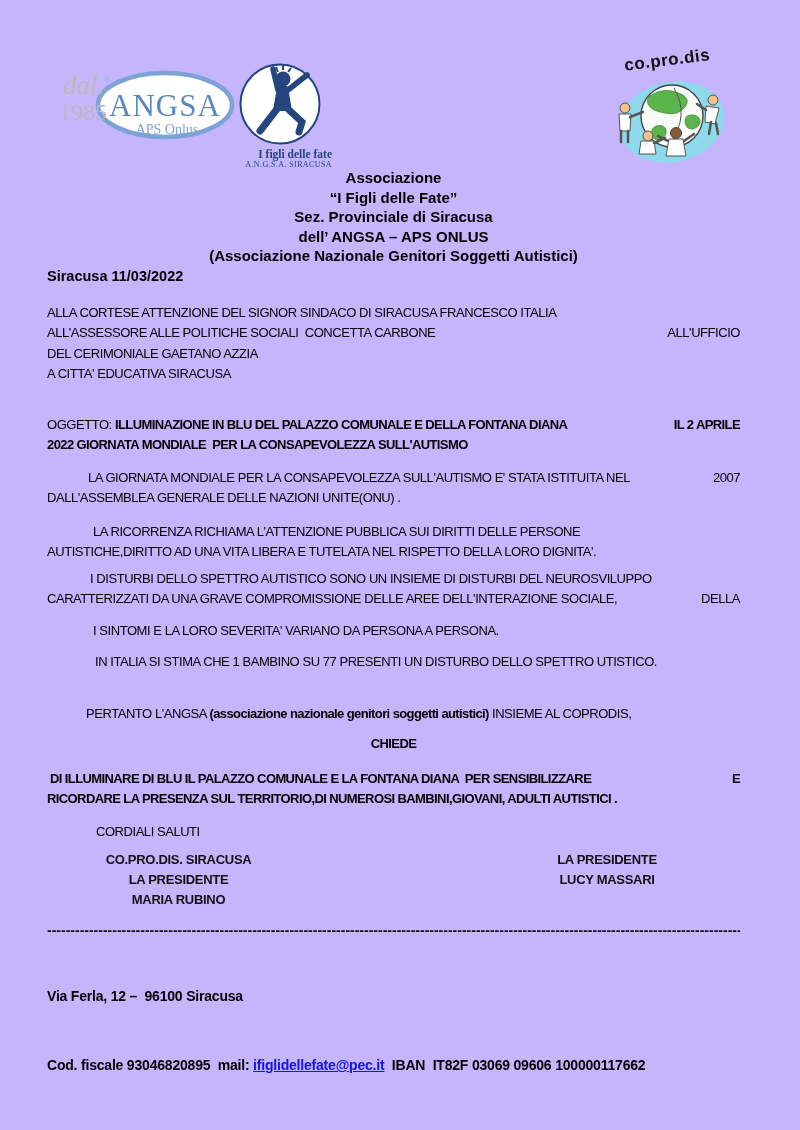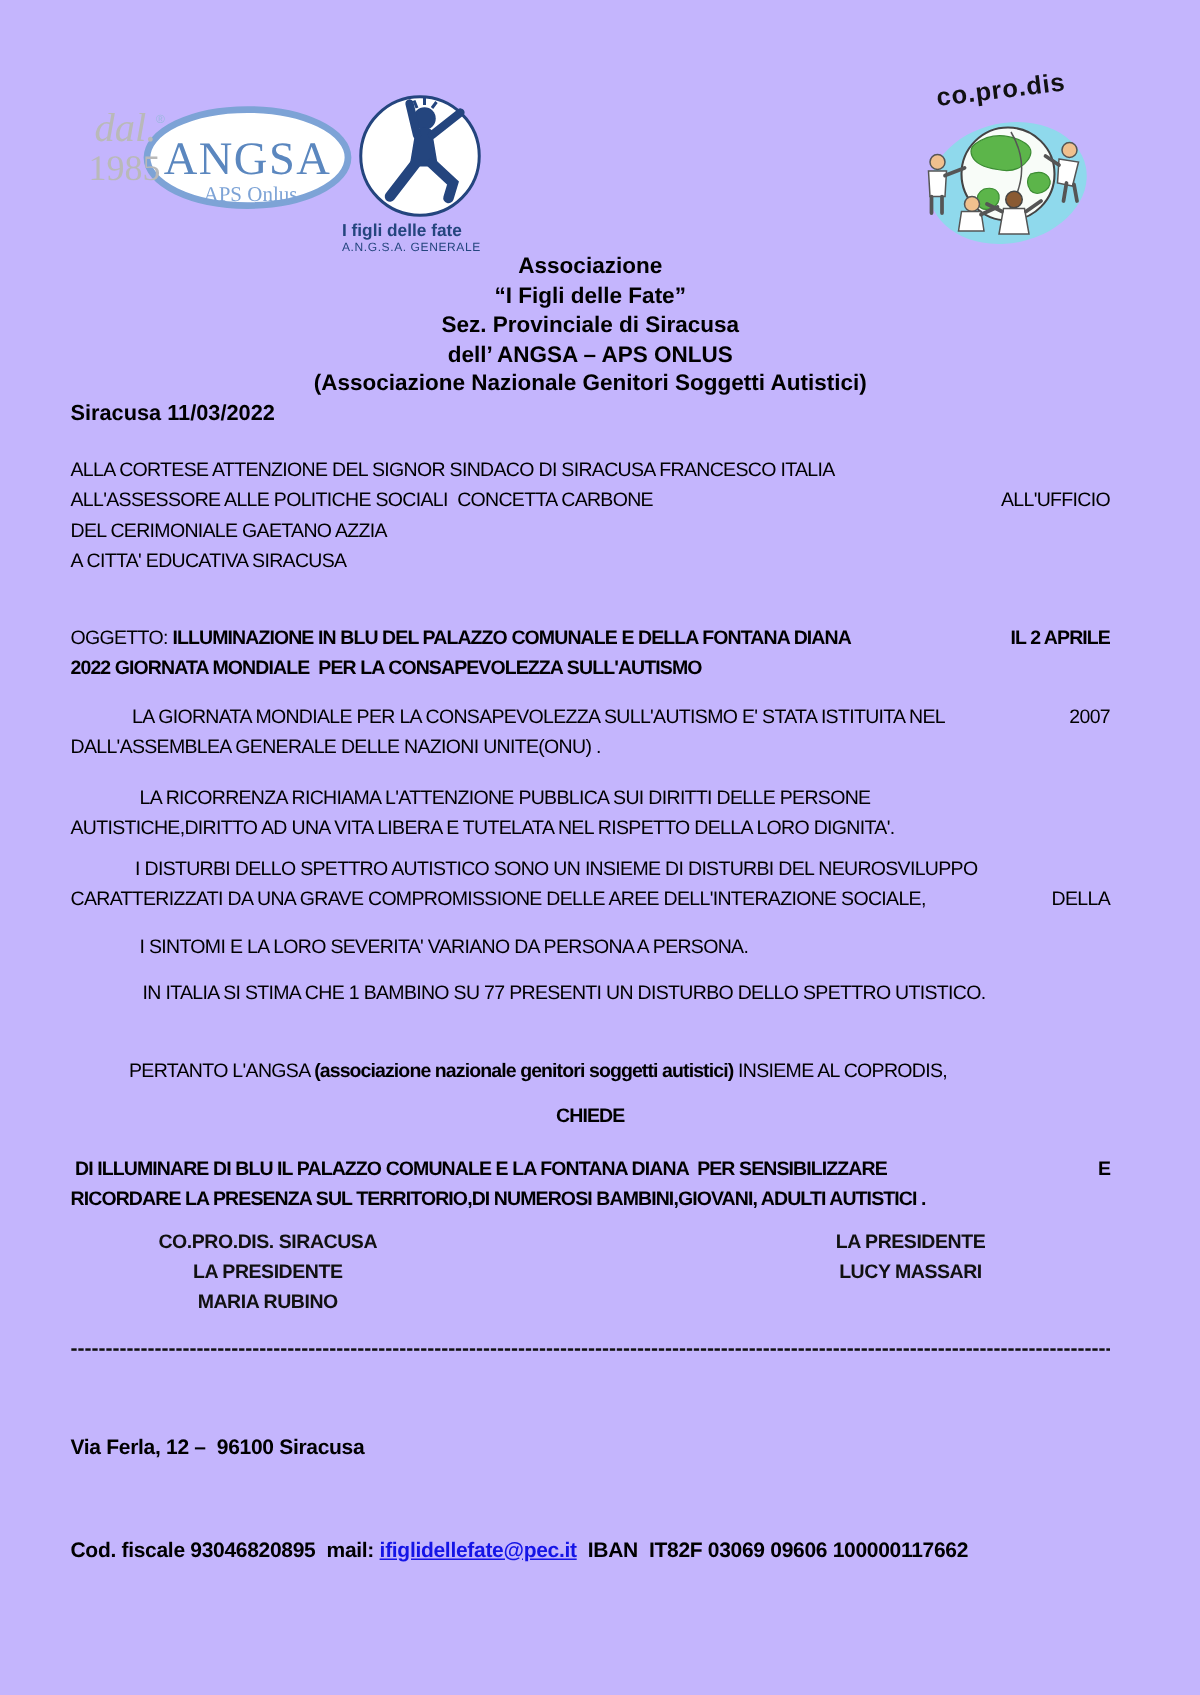--- a/index.html
+++ b/index.html
@@ -4,21 +4,21 @@
 <style>
   html,body{margin:0;padding:0;}
   body{
     width:800px;height:1130px;background:#ffffff;position:relative;overflow:hidden;
     font-family:"Liberation Sans",sans-serif;color:#111;
   }
   .page{position:absolute;inset:0;background:#c4b5fd;}
 
   
   .angsa-logo{position:absolute;left:55px;top:60px;width:185px;height:92px;}
-  .fate-logo{position:absolute;left:228px;top:62px;width:104px;height:116px;text-align:left;}
+  .fate-logo{position:absolute;left:228px;top:62px;width:104px;height:116px;text-align:right;font-family:Liberation Serif, serif;}
   .fate-caption1{font-size:11.5px;font-weight:bold;color:#24457e;line-height:12px;margin-top:2px;}
   .fate-caption2{font-size:8px;color:#24457e;letter-spacing:.4px;line-height:10px;}
   .coprodis{position:absolute;left:610px;top:48px;width:140px;height:125px;}
   .cpd-title{font-size:17px;font-weight:bold;color:#111;transform:rotate(-7deg);
     letter-spacing:.5px;margin-left:14px;margin-bottom:2px;font-family:"Liberation Sans",sans-serif;}
 
   
   .content{position:absolute;left:47px;top:168px;width:693px;}
   .hdr{ text-align:center;font-weight:bold;font-size:15px;line-height:19.5px;color:#000;}
   .date-line{font-weight:bold;font-size:14.5px;line-height:20px;color:#000;}
@@ -65,21 +65,21 @@
       <circle cx="45" cy="42" r="39.5" fill="#ffffff" stroke="#24457e" stroke-width="2"></circle>
       <circle cx="48" cy="17" r="7.5" fill="#24457e"></circle>
       <path d="M43 10 l-2 -5 M48 8 l0 -5 M53 10 l3 -4" stroke="#24457e" stroke-width="2" fill="none"></path>
       <path d="M42 25 C45 22.5 51 22.5 53 25 L57 49 L38 49 Z" fill="#24457e"></path>
       <path d="M43 28 L38 7" stroke="#24457e" stroke-width="5.5" stroke-linecap="round"></path>
       <path d="M53 28 L72 13" stroke="#24457e" stroke-width="5.5" stroke-linecap="round"></path>
       <path d="M42 47 L25 69" stroke="#24457e" stroke-width="7" stroke-linecap="round"></path>
       <path d="M53 47 L67 60 L64 70" stroke="#24457e" stroke-width="7" stroke-linecap="round" fill="none"></path>
     </svg>
     <div class="fate-caption1">I figli delle fate</div>
-    <div class="fate-caption2">A.N.G.S.A. GENERALE</div>
+    <div class="fate-caption2">A.N.G.S.A. SIRACUSA</div>
   </div>
 
   <div class="coprodis">
     <div class="cpd-title">co.pro.dis</div>
     <svg width="125" height="100" viewBox="0 0 125 100">
       <ellipse cx="62" cy="52" rx="53" ry="40" fill="#8fd9ec" transform="rotate(-12 62 52)"></ellipse>
       <circle cx="62" cy="46" r="31" fill="#f8fcf8" stroke="#444" stroke-width="1.4"></circle>
       <path d="M40 26 q14 -10 31 -2 q10 5 4 13 q-7 9 -20 6 q-14 -2 -17 -9 q-2 -5 2 -8 Z" fill="#5cb54a" stroke="#3c8c34" stroke-width="0.8"></path>
       <path d="M77 46 q8 -3 12 2 q3 5 -2 9 q-6 4 -10 0 q-4 -6 0 -11 Z" fill="#5cb54a" stroke="#3c8c34" stroke-width="0.8"></path>
       <path d="M46 56 q8 -2 10 4 q1 6 -5 9 q-7 2 -9 -3 q-2 -7 4 -10 Z" fill="#5cb54a" stroke="#3c8c34" stroke-width="0.8"></path>
@@ -128,20 +128,21 @@
         <div class="bline" style="margin-top: 13px; padding-left: 46px;"><span>LA RICORRENZA RICHIAMA L'ATTENZIONE PUBBLICA SUI DIRITTI DELLE PERSONE</span></div>
         <div class="bline"><span>AUTISTICHE,DIRITTO AD UNA VITA LIBERA E TUTELATA NEL RISPETTO DELLA LORO DIGNITA'.</span></div>
         <div class="bline" style="margin-top: 6px; padding-left: 43px;"><span>I DISTURBI DELLO SPETTRO AUTISTICO SONO UN INSIEME DI DISTURBI DEL NEUROSVILUPPO</span></div>
         <div class="bline"><span>CARATTERIZZATI DA UNA GRAVE COMPROMISSIONE DELLE AREE DELL'INTERAZIONE SOCIALE,</span><span class="fill"></span><span>DELLA</span></div>
         <div class="bline" style="margin-top: 11px; padding-left: 46px;"><span>I SINTOMI E LA LORO SEVERITA' VARIANO DA PERSONA A PERSONA.</span></div>
         <div class="bline" style="margin-top: 11px; padding-left: 48px;"><span>IN ITALIA SI STIMA CHE 1 BAMBINO SU 77 PRESENTI UN DISTURBO DELLO SPETTRO UTISTICO.</span></div>
         <div class="bline" style="margin-top: 31px; padding-left: 39px;"><span>PERTANTO L'ANGSA </span><b>(associazione nazionale genitori soggetti autistici)</b><span> INSIEME AL COPRODIS,</span></div>
         <div class="bline center" style="margin-top: 10px;"><b>CHIEDE</b></div>
         <div class="bline" style="margin-top: 14px;"><b> DI ILLUMINARE DI BLU IL PALAZZO COMUNALE E LA FONTANA DIANA  PER SENSIBILIZZARE</b><span class="fill"></span><b>E</b></div>
         <div class="bline"><b>RICORDARE LA PRESENZA SUL TERRITORIO,DI NUMEROSI BAMBINI,GIOVANI, ADULTI AUTISTICI .</b></div>
+        <div class="bline" style="margin-top: 12px; padding-left: 49px;"><span>CORDIALI SALUTI</span></div>
       </div>
 
     <div class="sigs">
       <div class="sig-col sig-left">
         <div>CO.PRO.DIS. SIRACUSA</div>
         <div>LA PRESIDENTE</div>
         <div>MARIA RUBINO</div>
       </div>
       <div class="sig-col sig-right">
         <div>LA PRESIDENTE</div>

